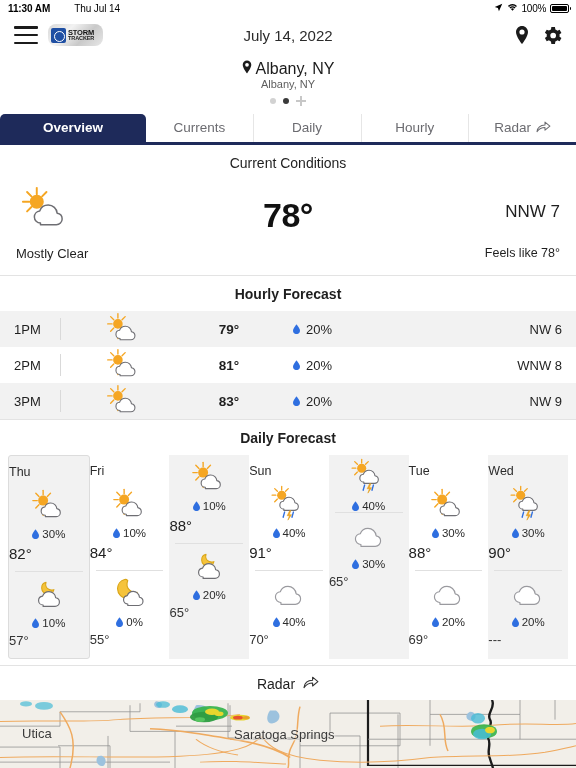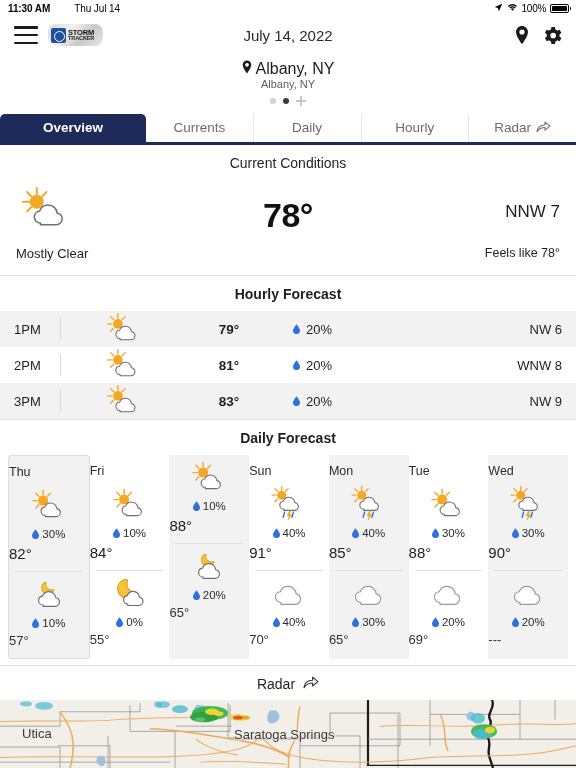--- a/index.html
+++ b/index.html
@@ -544,21 +544,20 @@
         </div>
      <div class="d-pop">
           <svg class="drop" viewBox="0 0 8 11">
             <path d="M4 0C4 0 0 5.1 0 7.3A4 4 0 0 0 8 7.3C8 5.1 4 0 4 0z" fill="#2f6fe0"></path>
           </svg>
           <span>40%</span>
         </div>
      <div class="d-temp lo">70°</div>
       </div>
       <div class="dcol shade">
-        <div class="d-name">Mon</div>
      <div class="d-icon">
           <svg width="44" height="38" viewBox="0 0 60 50">
       <g stroke="#f5a623" stroke-width="1.8" stroke-linecap="round">
         <line x1="20" y1="1" x2="20" y2="6"></line>
               <line x1="7" y1="13" x2="12" y2="13"></line>
         <line x1="10.5" y1="4" x2="14.2" y2="7.7"></line>
               <line x1="29" y1="4" x2="25.3" y2="7.7"></line>
         <line x1="10.5" y1="22" x2="14.2" y2="18.3"></line>
       </g>
       <circle cx="20" cy="13" r="6.2" fill="#f5a623"></circle>
@@ -569,21 +568,20 @@
       </g>
       <path d="M31 34 L27.5 41 H30.5 L28.5 47 L33.5 39.5 H30.5 L32.5 34 Z" fill="#f5a623" stroke="#e09a12" stroke-width="0.7" stroke-linejoin="round"></path>
     </svg>
         </div>
      <div class="d-pop">
           <svg class="drop" viewBox="0 0 8 11">
             <path d="M4 0C4 0 0 5.1 0 7.3A4 4 0 0 0 8 7.3C8 5.1 4 0 4 0z" fill="#2f6fe0"></path>
           </svg>
           <span>40%</span>
         </div>
-     <div class="d-temp">85°</div>
      <div class="d-sep"></div>
      <div class="d-icon">
           <svg width="44" height="30" viewBox="0 0 60 38">
       <path d="M19 32c-4.1 0-7.5-3.3-7.5-7.4 0-3.8 2.9-6.9 6.6-7.3 1.6-4.3 5.7-7.3 10.5-7.3 5.8 0 10.6 4.4 11.1 10.1 3.5.6 6.1 3.5 6.1 7.1 0 4-3.2 7.2-7.2 7.2H19z" fill="#fff" stroke="#9a9a9f" stroke-width="1.6" stroke-linejoin="round"></path>
     </svg>
         </div>
      <div class="d-pop">
           <svg class="drop" viewBox="0 0 8 11">
             <path d="M4 0C4 0 0 5.1 0 7.3A4 4 0 0 0 8 7.3C8 5.1 4 0 4 0z" fill="#2f6fe0"></path>
           </svg>

